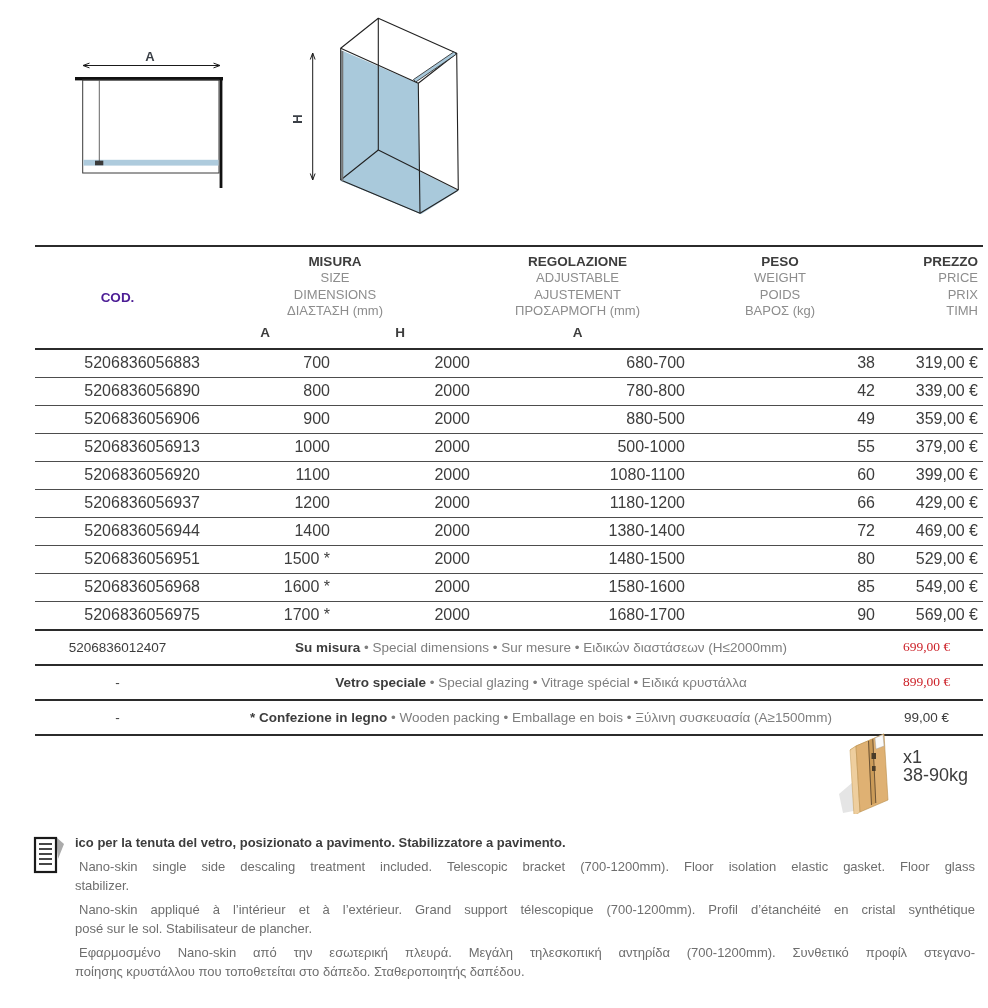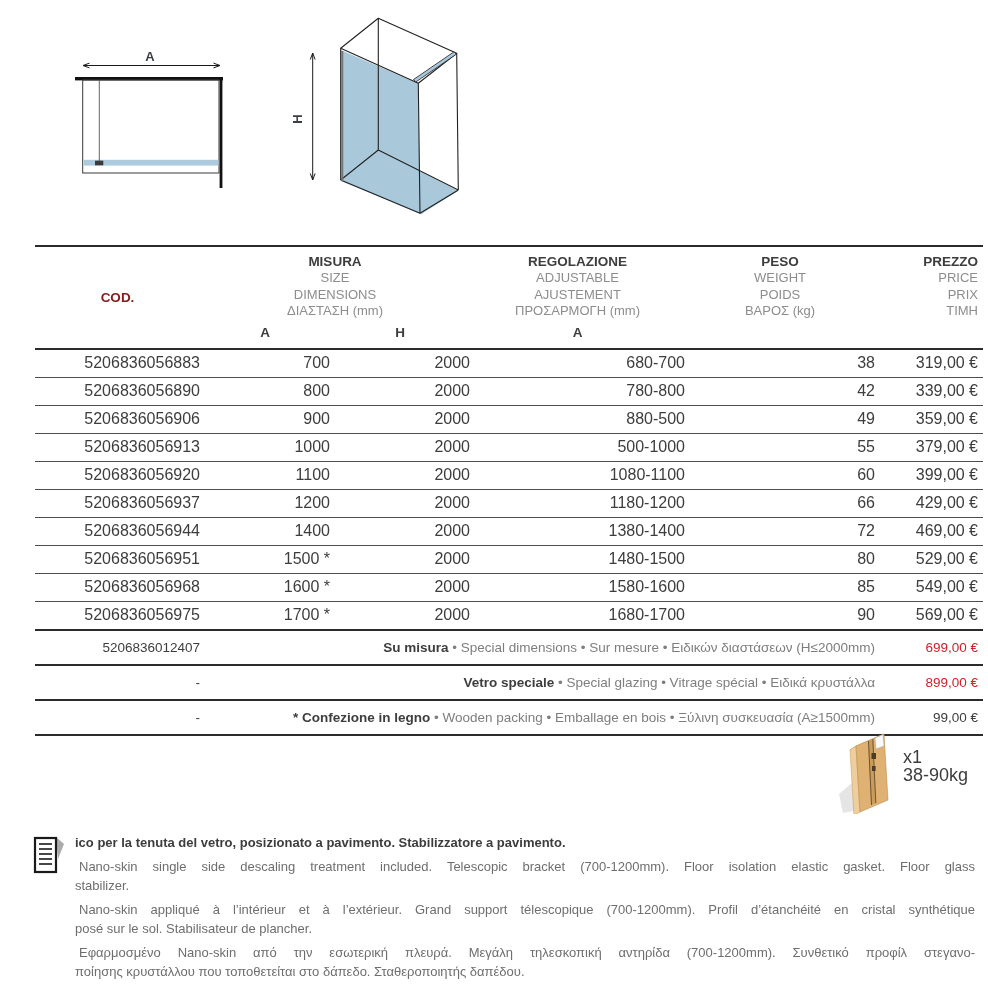--- a/index.html
+++ b/index.html
@@ -12,35 +12,35 @@
   #diag-top{left:60px;top:40px;}
   #diag-3d{left:290px;top:5px;}
   
   table.price-table{
     position:absolute;left:35px;top:245px;width:948px;
     border-collapse:collapse;table-layout:fixed;
     border-top:2px solid #2b2b2b;
   }
   th,td{padding:0;font-weight:normal;}
   thead th{vertical-align:top;}
-  th.cod-h{vertical-align:middle;font-weight:bold;font-size:13.5px;color:#7f1d1d;text-align:center;border-bottom:2px solid #2b2b2b;}
+  th.cod-h{vertical-align:middle;font-weight:bold;font-size:13.5px;color:#4c1d95;text-align:center;border-bottom:2px solid #2b2b2b;}
   th.grp{padding-top:6px;text-align:center;}
   th.grp[rowspan]{border-bottom:2px solid #2b2b2b;}
   tr.hrow2 th{border-bottom:2px solid #2b2b2b;font-weight:bold;font-size:13.5px;color:#3d3d3d;height:26px;vertical-align:middle;padding-bottom:2px;text-align:center;}
   .h-main{font-weight:bold;font-size:13.5px;color:#3d3d3d;line-height:17px;}
   .h-sub{font-size:13px;color:#8d8d8d;line-height:16.5px;}
   th.grp.right{text-align:right;padding-right:5px;}
   tbody.main td{height:27px;font-size:16px;color:#3d3d3d;text-align:right;border-bottom:1px solid #4d4d4d;}
   tbody.main tr:last-child td{border-bottom:2px solid #2b2b2b;}
-  tbody.special td{height:33px;border-bottom:2px solid #2b2b2b;font-size:13.5px;text-align:right;}
+  tbody.special td{height:33px;border-bottom:2px solid #2b2b2b;font-size:13.5px;text-align:center;}
   td.c-price{text-align:right;padding-right:5px;}
   td.c-desc{text-align:left;padding-left:7px;}
   .b{font-weight:bold;color:#3d3d3d;}
   .rest{color:#7e7e7e;}
-  .red{color:#cc2229;}
+  .red{color:#cc2229;font-family:Liberation Serif, serif;}
   .dark{color:#3d3d3d;}
   
   #package-icon{position:absolute;left:838px;top:726px;}
   .pkg-labels{position:absolute;left:903px;top:748px;font-size:18px;color:#3d3d3d;line-height:18px;}
   
   #note-icon{position:absolute;left:33px;top:836px;}
   .notes{position:absolute;left:75px;top:833px;width:900px;font-size:13px;color:#6e6e6e;}
   .note{margin:0 0 4px 0;line-height:19.5px;}
   .note.boldnote{font-weight:bold;color:#3d3d3d;}
   .jl{text-align:justify;text-align-last:justify;text-indent:4px;}

